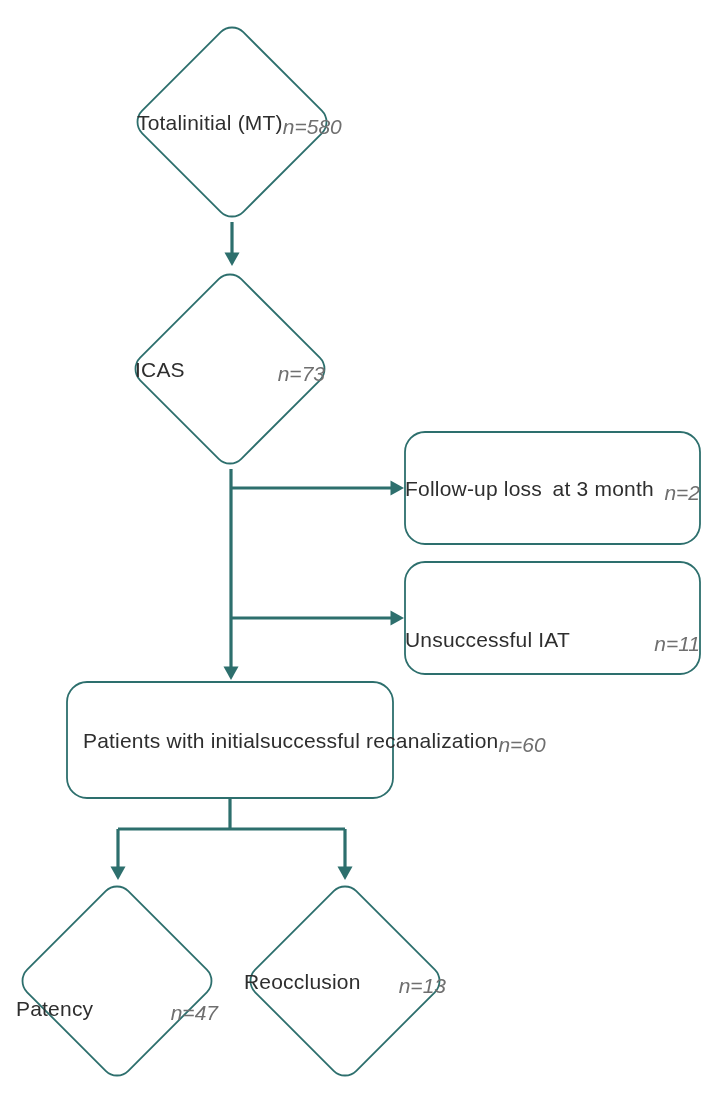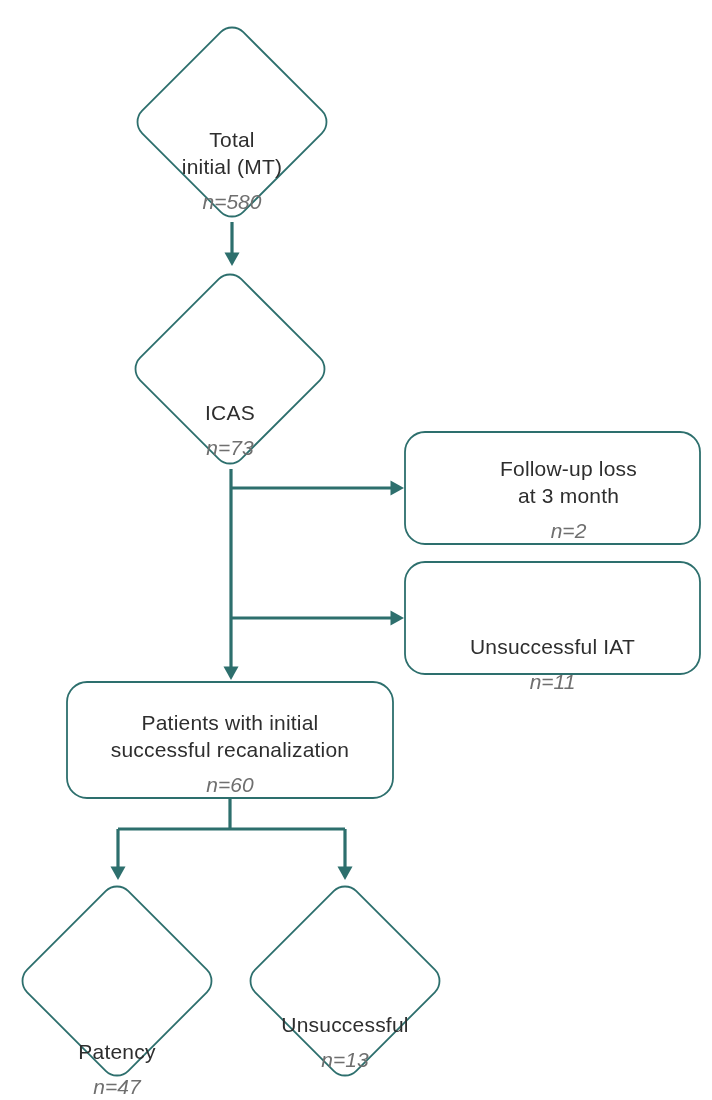--- a/index.html
+++ b/index.html
@@ -28,23 +28,23 @@
   }
   .conn {
     fill: none;
     stroke: var(--accent);
     stroke-width: 3.2;
   }
   .arrowhead { fill: var(--accent); stroke: none; }
   .node {
     position: absolute;
     display: flex;
-    flex-direction: column;
+    flex-direction: row;
     align-items: center;
-    justify-content: flex-end;
+    justify-content: space-between;
     text-align: center;
     pointer-events: none;
   }
   .node .line {
     font-size: 21px;
     line-height: 27px;
     color: var(--label);
     letter-spacing: 0.2px;
     white-space: nowrap;
   }
@@ -93,40 +93,40 @@
     <span class="line">Total</span>
     <span class="line">initial (MT)</span>
     <span class="count">n=580</span>
   </div>
 
   <div class="node" style="left:135px; top:277px; width:190px; height:184px;">
     <span class="line">ICAS</span>
     <span class="count">n=73</span>
   </div>
 
-  <div class="node" style="left:405px; top:432px; width:295px; height:112px;padding-left:32px;">
+  <div class="node" style="left:405px; top:432px; width:295px; height:112px;">
     <span class="line">Follow-up loss</span>
     <span class="line">at 3 month</span>
     <span class="count">n=2</span>
   </div>
 
   <div class="node" style="left:405px; top:583px; width:295px; height:112px;">
     <span class="line">Unsuccessful IAT</span>
     <span class="count">n=11</span>
   </div>
 
-  <div class="node" style="left:67px; top:682px; width:326px; height:116px;">
+  <div class="node" style="left:67px; top:682px; width:326px; height:116px;padding-left:16px;">
     <span class="line">Patients with initial</span>
     <span class="line">successful recanalization</span>
     <span class="count">n=60</span>
   </div>
 
   <div class="node" style="left:16px; top:916px; width:202px; height:184px;">
     <span class="line">Patency</span>
     <span class="count">n=47</span>
   </div>
 
   <div class="node" style="left:244px; top:889px; width:202px; height:184px;">
-    <span class="line">Unsuccessful</span>
+    <span class="line">Reocclusion</span>
     <span class="count">n=13</span>
   </div>
 
 </div>
 
 </body></html>

